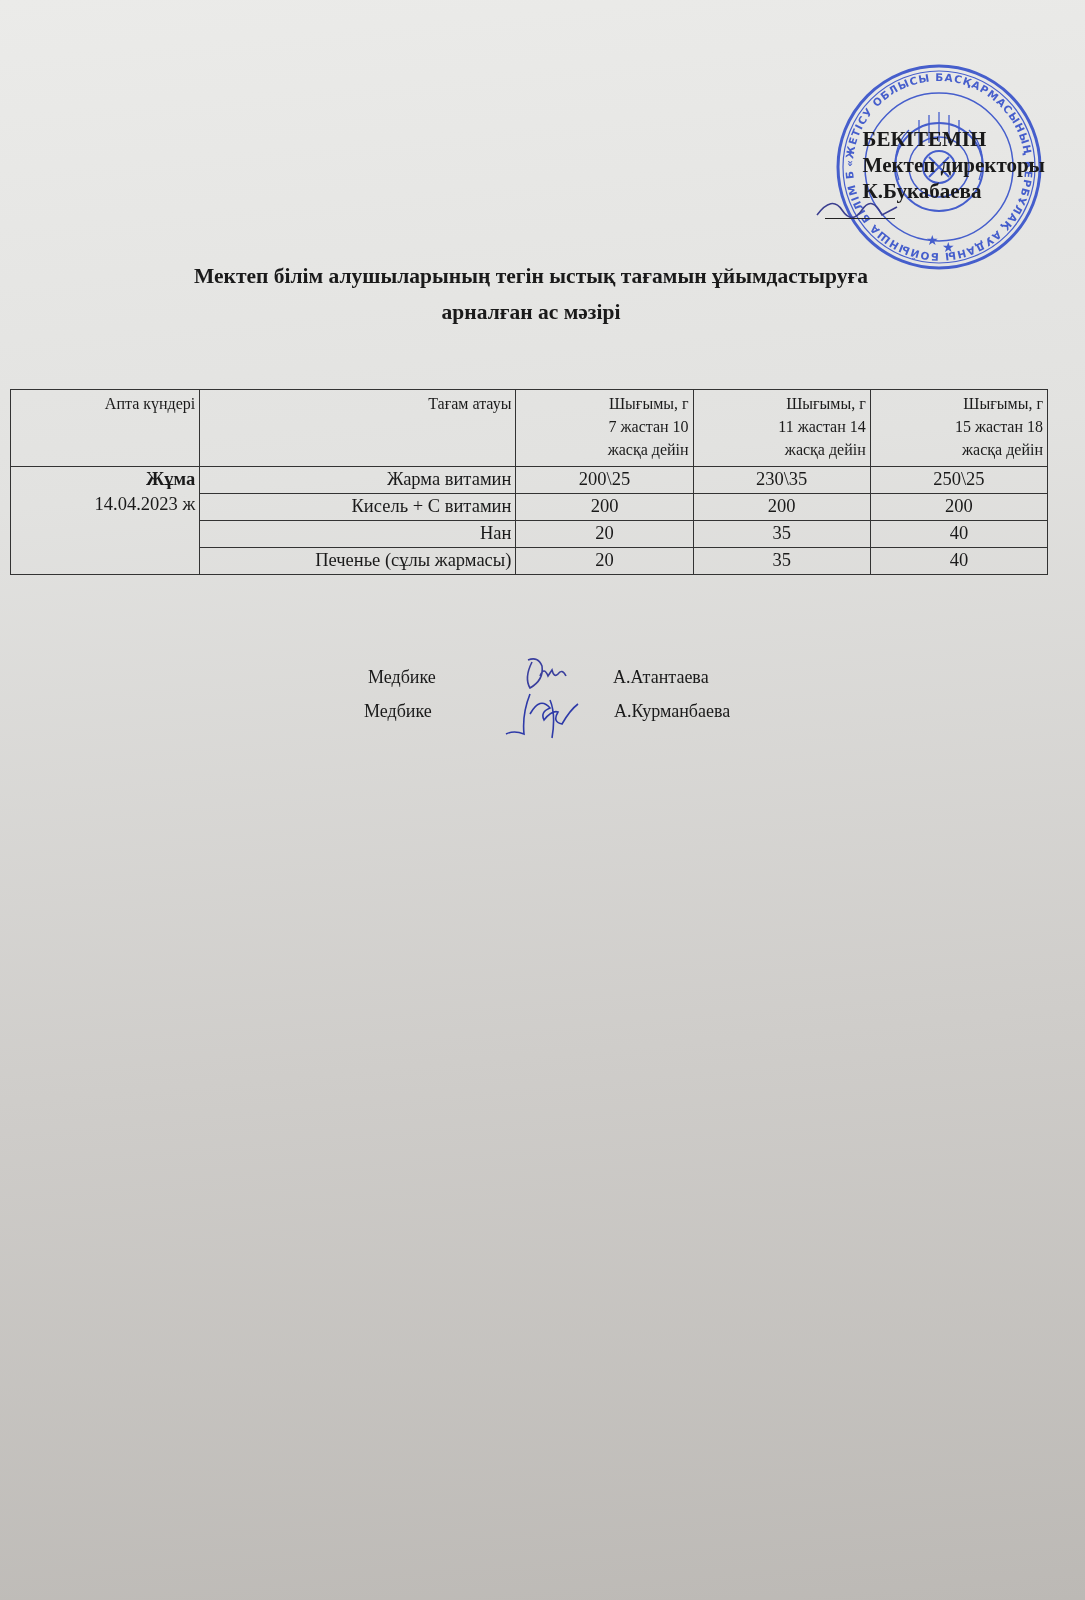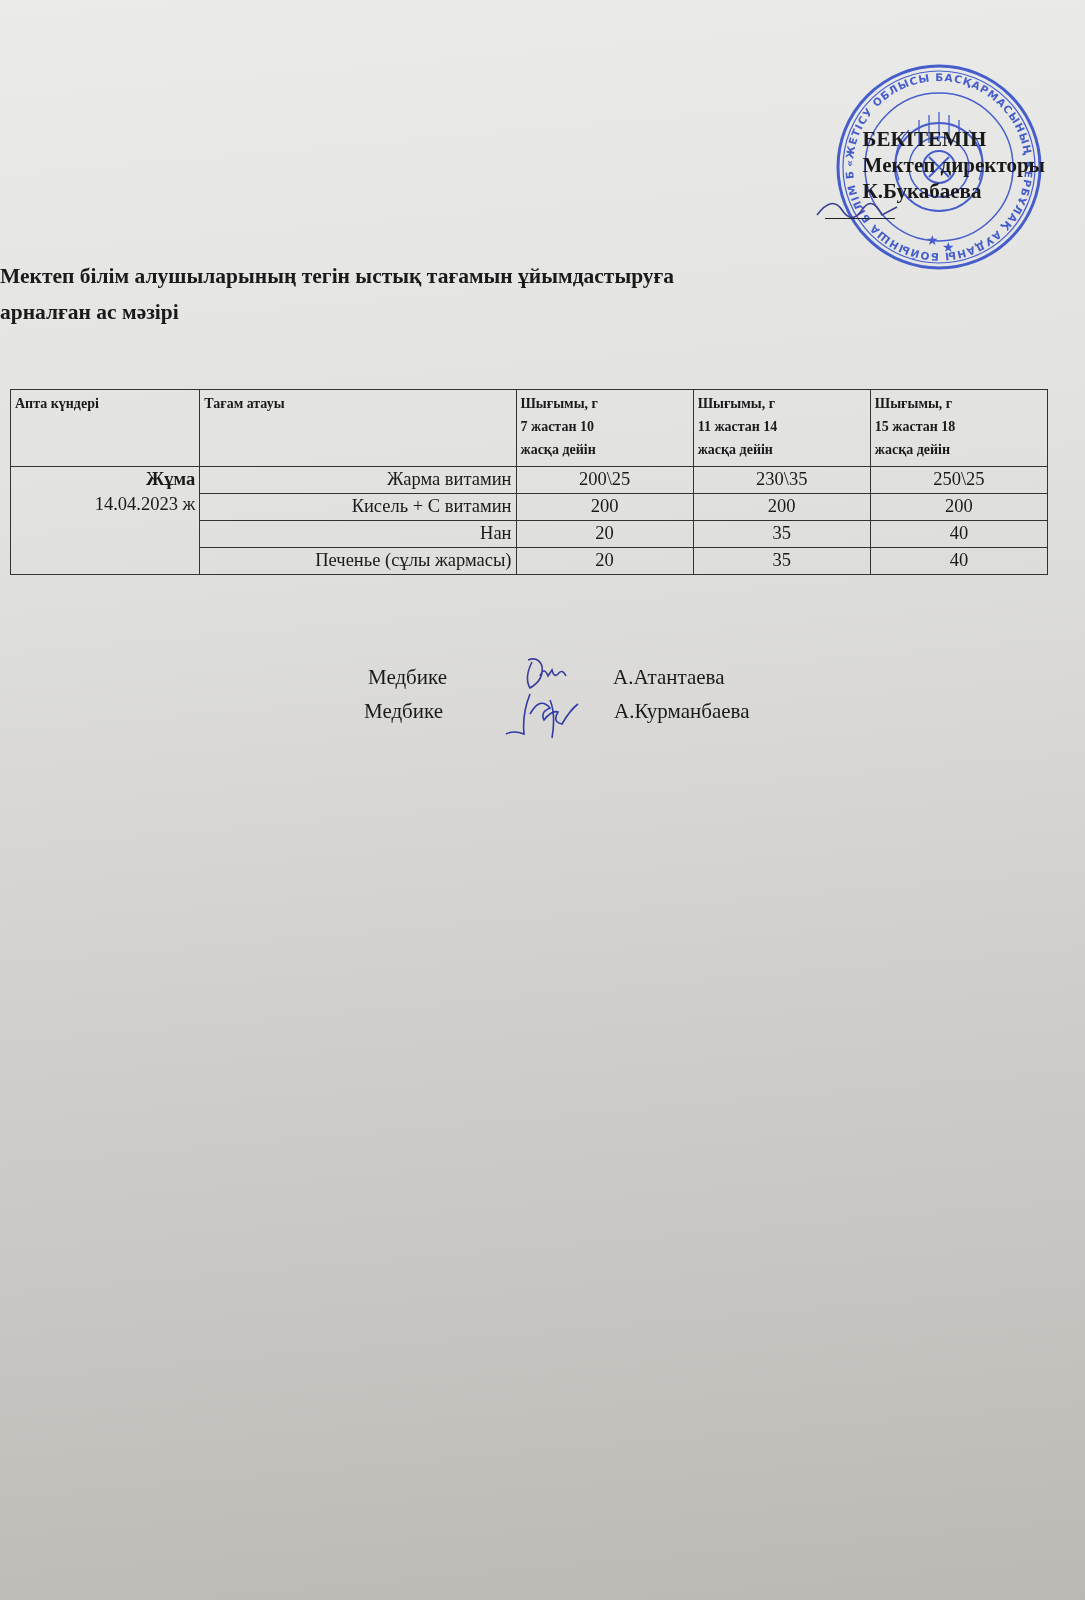--- a/index.html
+++ b/index.html
@@ -37,59 +37,60 @@
       width: 210px;
       height: 215px;
       z-index: 1;
       opacity: 0.85;
     }
     .title {
       position: absolute;
       left: 0;
       width: 1062px;
       top: 258px;
+      text-align: center;
       font-weight: bold;
       font-size: 21.5px;
       line-height: 36px;
     }
     .title .week { font-size: 17px; line-height: 28px; }
     table.menu {
       position: absolute;
       left: 10px;
       top: 389px;
       width: 1038px;
       border-collapse: collapse;
       font-size: 18.5px;
       z-index: 0;
     }
     table.menu th, table.menu td {
       border: 1px solid #333;
       padding: 0 4px;
       vertical-align: top;
     }
     table.menu th {
-      font-weight: bold;
-      text-align: left;
-      font-size: 14px;
+      font-weight: normal;
+      text-align: right;
+      font-size: 16px;
       line-height: 23px;
       height: 74px;
       padding-top: 2px;
     }
     table.menu td { height: 26px; line-height: 25px; text-align: right; }
     table.menu td.num { text-align: center; }
     td.day .dayname { font-weight: bold; display: block; }
     .col-day { width: 184px; }
     .col-dish { width: 316px; }
     .col-q { width: 172px; }
     .signatures {
       position: absolute;
       top: 660px;
       left: 0;
       width: 1085px;
-      font-size: 21px;
+      font-size: 18px;
       line-height: 34px;
     }
     .sig-row { position: relative; height: 34px; }
     .sig-name { position: absolute; left: 0; }
     .sig-mark { position: absolute; }
   </style>
 </head>
 <body>
 
 <svg class="stamp" viewBox="0 0 210 215" xmlns="http://www.w3.org/2000/svg">

